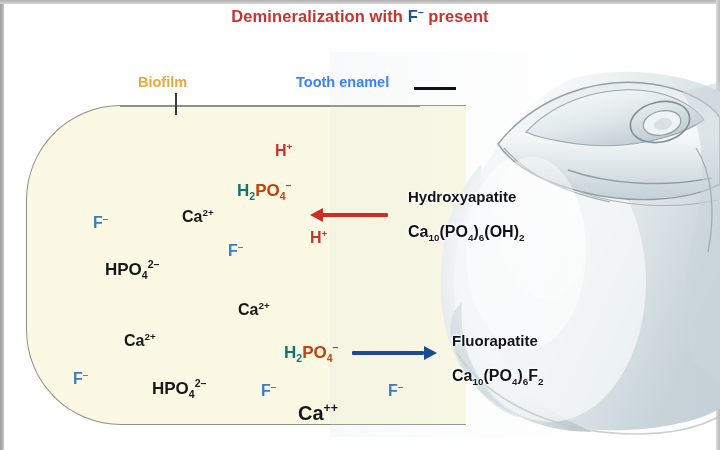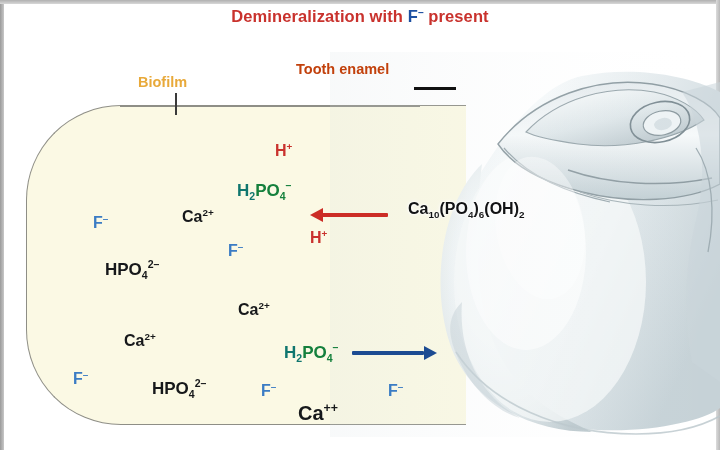--- a/index.html
+++ b/index.html
@@ -111,24 +111,24 @@
     position: absolute;
     left: 175px;
     top: 93px;
     width: 2px;
     height: 22px;
     background: #3a3a3a;
   }
   .enamel-label {
     position: absolute;
     left: 296px;
-    top: 61px;
+    top: 74px;
     font-size: 14.5px;
     font-weight: bold;
-    color: #c2410c;
+    color: #3b82f6;
     white-space: nowrap;
   }
   .enamel-leader {
     position: absolute;
     left: 414px;
     top: 87px;
     width: 42px;
     height: 2.5px;
     background: #111111;
   }
@@ -147,21 +147,21 @@
     position: absolute;
     font-weight: bold;
     white-space: nowrap;
     line-height: 1;
   }
   .ion-red   { color: #c9322d; }
   .ion-blue  { color: #3b7cc4; }
   .ion-black { color: #16181a; }
 
   .mix-red { color: #0f766e; }
-  .mix-black { color: #15803d; }
+  .mix-black { color: #c2410c; }
 
   
   .arrow {
     position: absolute;
     height: 0;
   }
   .arrow-line {
     position: absolute;
     top: 0;
     height: 3.5px;
@@ -180,21 +180,21 @@
 
   
   .mineral {
     position: absolute;
     color: #111214;
     font-weight: bold;
     white-space: nowrap;
     text-shadow: 0 0 3px #ffffff, 0 0 5px #ffffff, 0 0 2px #ffffff;
   }
   .mineral-name { font-size: 15px; }
-  .mineral-formula { font-size: 16px; margin-top: 12px; }
+  .mineral-formula { font-size: 16px; margin-top: 18px; }
 </style>
 </head>
 <body>
 
 <div id="figure">
 
   <div class="frame-left"></div>
   <div class="frame-top"></div>
   <div class="frame-right"></div>
 
@@ -297,23 +297,28 @@
     <div class="arrow-line red-line" style="left:12px; width:66px;"></div>
     <div class="arrow-head red-head" style="left:0px; top:-5px;"></div>
   </div>
 
   <div class="arrow" style="left:352px; top:351px; width:86px;">
     <div class="arrow-line blue-line" style="left:0px; width:72px;"></div>
     <div class="arrow-head blue-head" style="left:72px; top:-5px;"></div>
   </div>
 
   <div class="mineral" style="left:408px; top:188px;">
+    <div class="mineral-name">Hydroxyapatite</div>
     <div class="mineral-formula">Ca<span class="sub">10</span>(PO<span class="sub">4</span>)<span class="sub">6</span>(OH)<span class="sub">2</span></div>
   </div>
 
+  <div class="mineral" style="left:452px; top:332px;">
+    <div class="mineral-name">Fluorapatite</div>
+    <div class="mineral-formula">Ca<span class="sub">10</span>(PO<span class="sub">4</span>)<span class="sub">6</span>F<span class="sub">2</span></div>
+  </div>
 
   <div id="ion-layer">
       <div class="ion ion-red" style="left: 275px; top: 143px; font-size: 16px;">H<span class="sup">+</span></div>
       <div class="ion ion-black" style="left: 237px; top: 182px; font-size: 17px;"><span class="mix-red">H<span class="sub">2</span></span><span class="mix-black">PO<span class="sub">4</span><span class="sup">–</span></span></div>
       <div class="ion ion-blue" style="left: 93px; top: 215px; font-size: 16px;">F<span class="sup">–</span></div>
       <div class="ion ion-black" style="left: 182px; top: 209px; font-size: 16px;">Ca<span class="sup">2+</span></div>
       <div class="ion ion-blue" style="left: 228px; top: 243px; font-size: 16px;">F<span class="sup">–</span></div>
       <div class="ion ion-red" style="left: 310px; top: 230px; font-size: 16px;">H<span class="sup">+</span></div>
       <div class="ion ion-black" style="left: 105px; top: 261px; font-size: 17px;">HPO<span class="sub">4</span><span class="sup">2–</span></div>
       <div class="ion ion-black" style="left: 238px; top: 302px; font-size: 16px;">Ca<span class="sup">2+</span></div>

